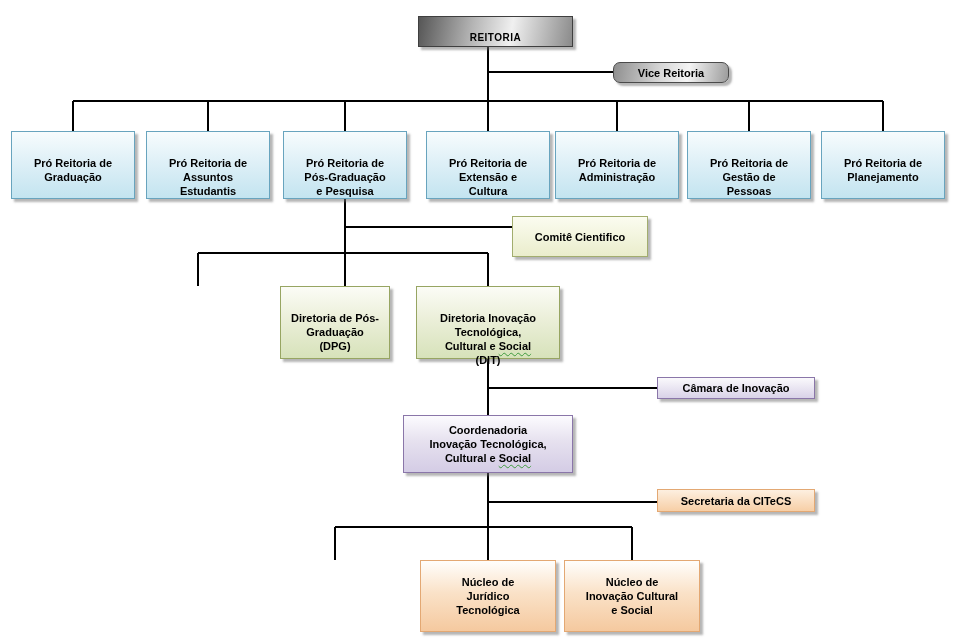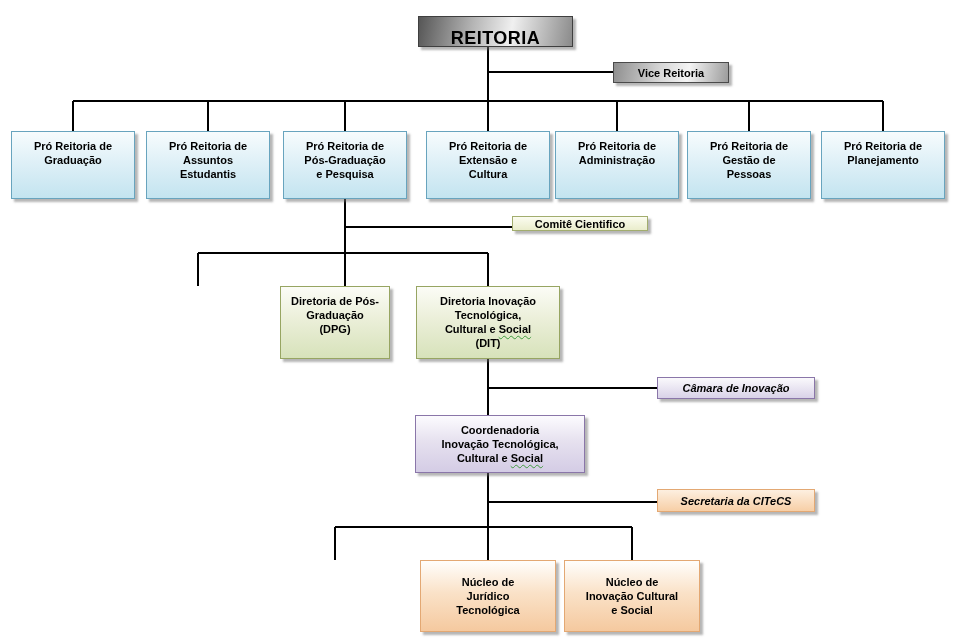--- a/index.html
+++ b/index.html
@@ -3,32 +3,32 @@
 <meta charset="utf-8">
 <style>
   html,body{margin:0;padding:0;background:#fff;}
   .stage{position:relative;width:956px;height:641px;background:#ffffff;overflow:hidden;
          font-family:"Liberation Sans",sans-serif;}
   .node{position:absolute;box-sizing:border-box;border:1px solid #888;text-align:center;
         font-weight:bold;font-size:11px;line-height:14px;color:#000;
         box-shadow:3px 3px 2px rgba(110,110,110,.5);
         display:flex;flex-direction:column;align-items:center;}
   .node div{white-space:nowrap;}
-  .top-align{padding-top:7px;justify-content:flex-start;}
+  .top-align{padding-top:24px;justify-content:flex-start;}
   .mid-align{justify-content:center;}
   .blue{border-color:#68a4be;background:linear-gradient(to bottom,#f7fcfd 0%,#dff0f7 45%,#c3e4f0 100%);}
   .green{border-color:#97a562;background:linear-gradient(to bottom,#fbfcf6 0%,#ebefd9 45%,#d7e2ba 100%);}
   .greenlite{border-color:#a2ad6e;background:linear-gradient(to bottom,#fbfcf0 0%,#eaedcc 100%);}
-  .purple{border-color:#8a76a9;background:linear-gradient(to bottom,#fcfbfe 0%,#e6e1ef 45%,#d4cce5 100%);margin-left:12px;}
+  .purple{border-color:#8a76a9;background:linear-gradient(to bottom,#fcfbfe 0%,#e6e1ef 45%,#d4cce5 100%);}
   .purplelite{border-color:#8a76a9;background:linear-gradient(to bottom,#faf9fc 0%,#d9d2e8 100%);}
   .orange{border-color:#e3a873;background:linear-gradient(to bottom,#fffefc 0%,#fae2c8 45%,#f5c99f 100%);}
   .orangelite{border-color:#e3a873;background:linear-gradient(to bottom,#fdefe0 0%,#f7cfa6 100%);}
   .metal{border-color:#3f3f3f;background:linear-gradient(100deg,#565656 0%,#b5b5b5 35%,#f0f0f0 60%,#8a8a8a 100%);}
-  .metal2{border-color:#4a4a4a;background:linear-gradient(100deg,#8e8e8e 0%,#d6d6d6 40%,#f4f4f4 65%,#9b9b9b 100%);}
-  .reitoria-label{font-size:18px;letter-spacing:.5px;margin-top:13px;}
+  .metal2{border-color:#4a4a4a;background:linear-gradient(100deg,#8e8e8e 0%,#d6d6d6 40%,#f4f4f4 65%,#9b9b9b 100%);border-radius:7px;}
+  .reitoria-label{font-size:10px;letter-spacing:.5px;margin-top:13px;}
   .hline,.vline{position:absolute;background:#000;}
   .hline{height:2px;}
   .vline{width:2px;}
   .squiggle{text-decoration:underline;text-decoration-style:wavy;text-decoration-color:#3f9b3f;
             text-decoration-thickness:1px;text-underline-offset:2px;}
 </style>
 </head>
 <body>
 
 <div class="stage">
@@ -88,47 +88,47 @@
   <div class="node blue top-align" style="left:687px;top:131px;width:124px;height:68px;">
     <div>Pró Reitoria de</div>
     <div>Gestão de</div>
     <div>Pessoas</div>
   </div>
   <div class="node blue top-align" style="left:821px;top:131px;width:124px;height:68px;">
     <div>Pró Reitoria de</div>
     <div>Planejamento</div>
   </div>
 
-  <div class="node greenlite mid-align" style="left:512px;top:216px;width:136px;height:15px;">
+  <div class="node greenlite mid-align" style="left:512px;top:216px;width:136px;height:41px;">
     <div>Comitê Cientifico</div>
   </div>
 
   <div class="node green top-align" style="left:280px;top:286px;width:110px;height:73px;text-align:right;">
     <div>Diretoria de Pós-</div>
     <div>Graduação</div>
     <div>(DPG)</div>
   </div>
   <div class="node green top-align" style="left:416px;top:286px;width:144px;height:73px;">
     <div>Diretoria Inovação</div>
     <div>Tecnológica,</div>
     <div><span>Cultural e </span><span class="squiggle">Social</span></div>
     <div>(DIT)</div>
   </div>
 
-  <div class="node purplelite mid-align" style="left:657px;top:377px;width:158px;height:22px;font-style:italic;">
+  <div class="node purplelite mid-align" style="left:657px;top:377px;width:158px;height:22px;">
     <div>Câmara de Inovação</div>
   </div>
 
   <div class="node purple mid-align" style="left:403px;top:415px;width:170px;height:58px;">
     <div>Coordenadoria</div>
     <div>Inovação Tecnológica,</div>
     <div><span>Cultural e </span><span class="squiggle">Social</span></div>
   </div>
 
-  <div class="node orangelite mid-align" style="left:657px;top:489px;width:158px;height:23px;font-style:italic;">
+  <div class="node orangelite mid-align" style="left:657px;top:489px;width:158px;height:23px;">
     <div>Secretaria da CITeCS</div>
   </div>
 
   <div class="node orange mid-align" style="left:420px;top:560px;width:136px;height:72px;">
     <div>Núcleo de</div>
     <div>Jurídico</div>
     <div>Tecnológica</div>
   </div>
   <div class="node orange mid-align" style="left:564px;top:560px;width:136px;height:72px;">
     <div>Núcleo de</div>

